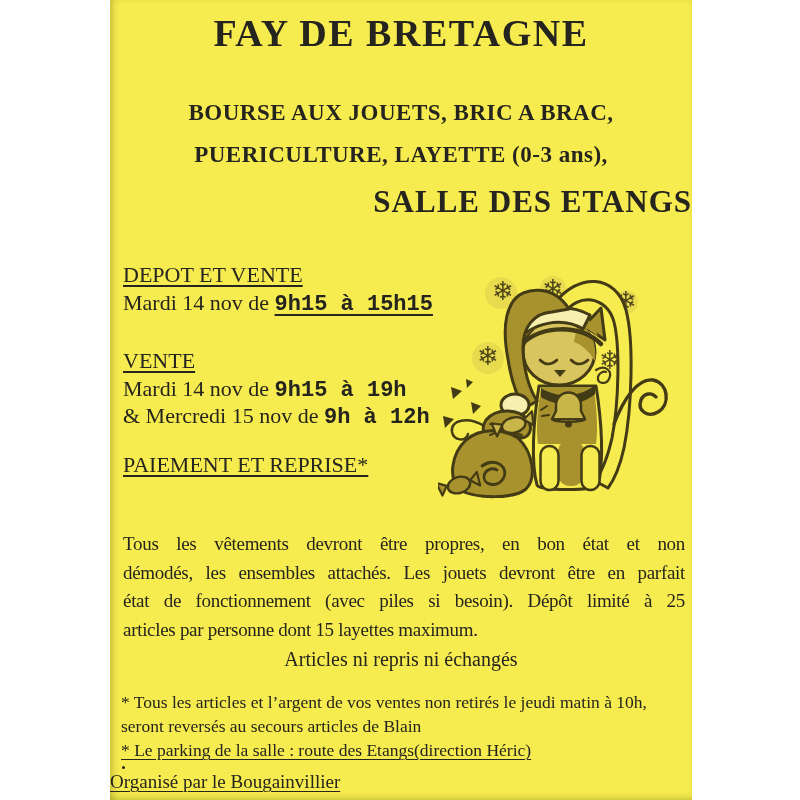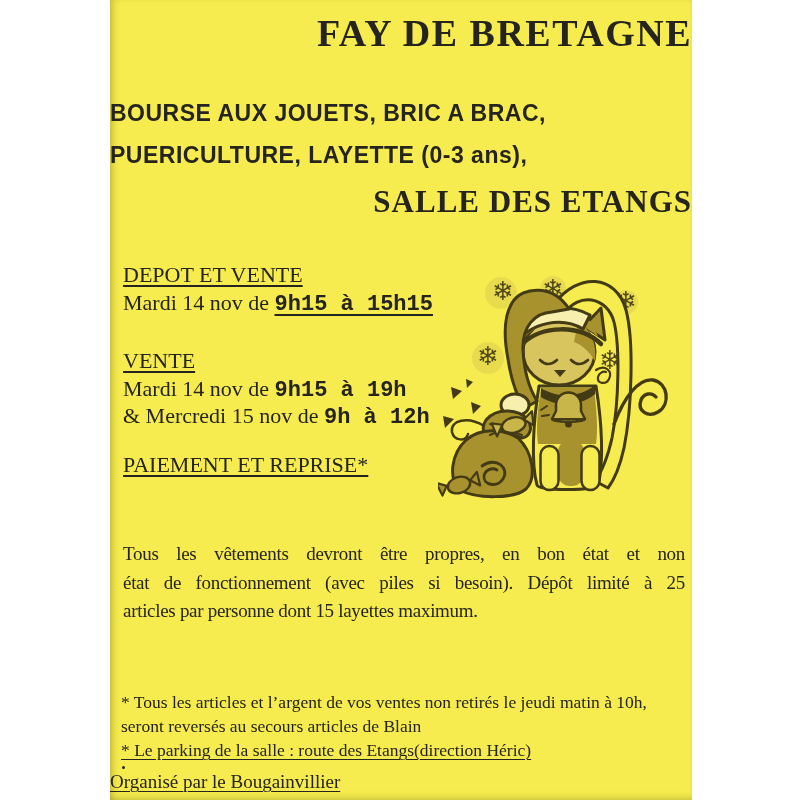--- a/index.html
+++ b/index.html
@@ -3,33 +3,33 @@
 <meta charset="utf-8">
 <style>
   html,body{margin:0;padding:0;}
   .canvas{position:relative;width:800px;height:800px;background:var(--page-bg,#fff);overflow:hidden;}
   .poster{
     position:absolute;left:110px;top:0;width:582px;height:800px;
     background:var(--poster-bg,#f7ec4f);color:var(--ink,#25241e);
     font-family:"Liberation Serif",serif;
     box-shadow:inset 6px 0 10px -5px rgba(110,95,15,.45), inset 0 -5px 9px -5px rgba(120,135,25,.5);
   }
-  .title{position:absolute;top:13px;left:0;width:100%;text-align:right;
+  .title{position:absolute;top:13px;left:0;width:100%;text-align:center;
     font-weight:bold;font-size:38px;line-height:40px;letter-spacing:1.5px;}
-  .subtitle{position:absolute;top:92px;left:0;width:100%;
-    font-family:Liberation Sans, sans-serif;font-weight:bold;font-size:23px;line-height:42px;letter-spacing:.5px;}
+  .subtitle{position:absolute;top:92px;left:0;width:100%;text-align:center;
+    font-family:Liberation Serif, serif;font-weight:bold;font-size:23px;line-height:42px;letter-spacing:.5px;}
   .venue{position:absolute;top:184px;left:0;width:100%;text-align:right;
     font-weight:bold;font-size:31px;letter-spacing:1px;}
   .sec-head{position:absolute;left:13px;font-size:22px;
     text-decoration:underline;text-decoration-thickness:1.6px;text-underline-offset:3px;}
   .sec-line{position:absolute;left:13px;font-size:22px;}
   .t{font-weight:bold;font-family:Liberation Mono, monospace;}
   .tu{text-decoration:underline;text-decoration-thickness:2.2px;text-underline-offset:4px;}
   .paragraph{position:absolute;left:13px;top:530px;width:562px;
-    font-size:19px;line-height:28.5px;letter-spacing:-0.3px;margin-top:10px;}
+    font-size:19px;line-height:28.5px;letter-spacing:-0.3px;}
   .para-line.just{text-align:justify;text-align-last:justify;}
   .notice{position:absolute;top:648px;left:0;width:100%;text-align:center;font-size:20px;}
   .footnotes{position:absolute;left:11px;top:690px;width:568px;font-size:17.5px;line-height:24px;white-space:nowrap;}
   .fn-ul{text-decoration:underline;text-decoration-thickness:1.4px;text-underline-offset:3px;}
   .stray-dot{position:absolute;left:12px;top:766px;width:3px;height:3px;border-radius:50%;background:var(--ink,#25241e);}
   .organizer{position:absolute;top:771px;left:0;width:100%;font-size:19px;
     text-decoration:underline;text-decoration-thickness:1.4px;text-underline-offset:3px;}
   .illustration{position:absolute;left:328px;top:258px;width:238px;height:253px;}
   
   .o{fill:none;stroke:var(--outline,#433a16);stroke-width:3;stroke-linecap:round;stroke-linejoin:round;}
@@ -62,24 +62,26 @@
     <div class="sec-line" style="top:290px"><span>Mardi 14 nov de </span><span class="t tu">9h15 à 15h15</span></div>
 
     <div class="sec-head" style="top:348px">VENTE</div>
     <div class="sec-line" style="top:376px"><span>Mardi 14 nov de </span><span class="t">9h15 à 19h</span></div>
     <div class="sec-line" style="top:403px"><span>&amp; Mercredi 15 nov de </span><span class="t">9h à 12h</span></div>
 
     <div class="sec-head" style="top:452px">PAIEMENT ET REPRISE*</div>
 
     <div class="paragraph">
       <div class="para-line just">Tous les vêtements devront être propres, en bon état et non</div>
+      <div class="para-line just">démodés, les ensembles attachés. Les jouets devront être en parfait</div>
       <div class="para-line just">état de fonctionnement (avec piles si besoin). Dépôt limité à 25</div>
       <div class="para-line">articles par personne dont 15 layettes maximum.</div>
     </div>
 
+    <div class="notice">Articles ni repris ni échangés</div>
 
     <div class="footnotes">
       <div>* Tous les articles et l’argent de vos ventes non retirés le jeudi matin à 10h,</div>
       <div>seront reversés au secours articles de Blain</div>
       <div class="fn-ul">* Le parking de la salle : route des Etangs(direction Héric)</div>
     </div>
 
     <div class="stray-dot"></div>
 
     <div class="organizer">Organisé par le Bougainvillier</div>

